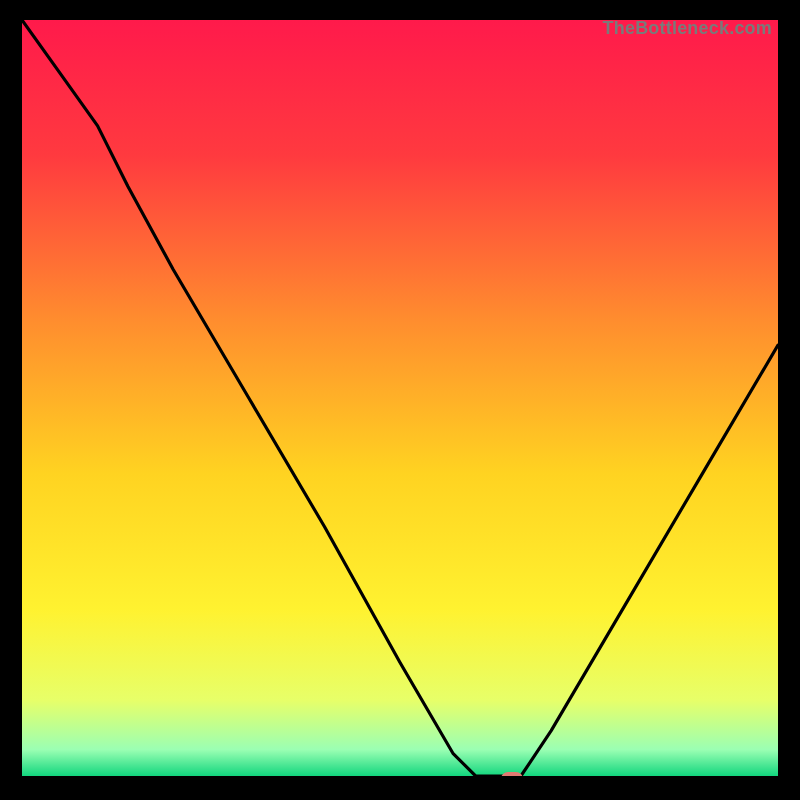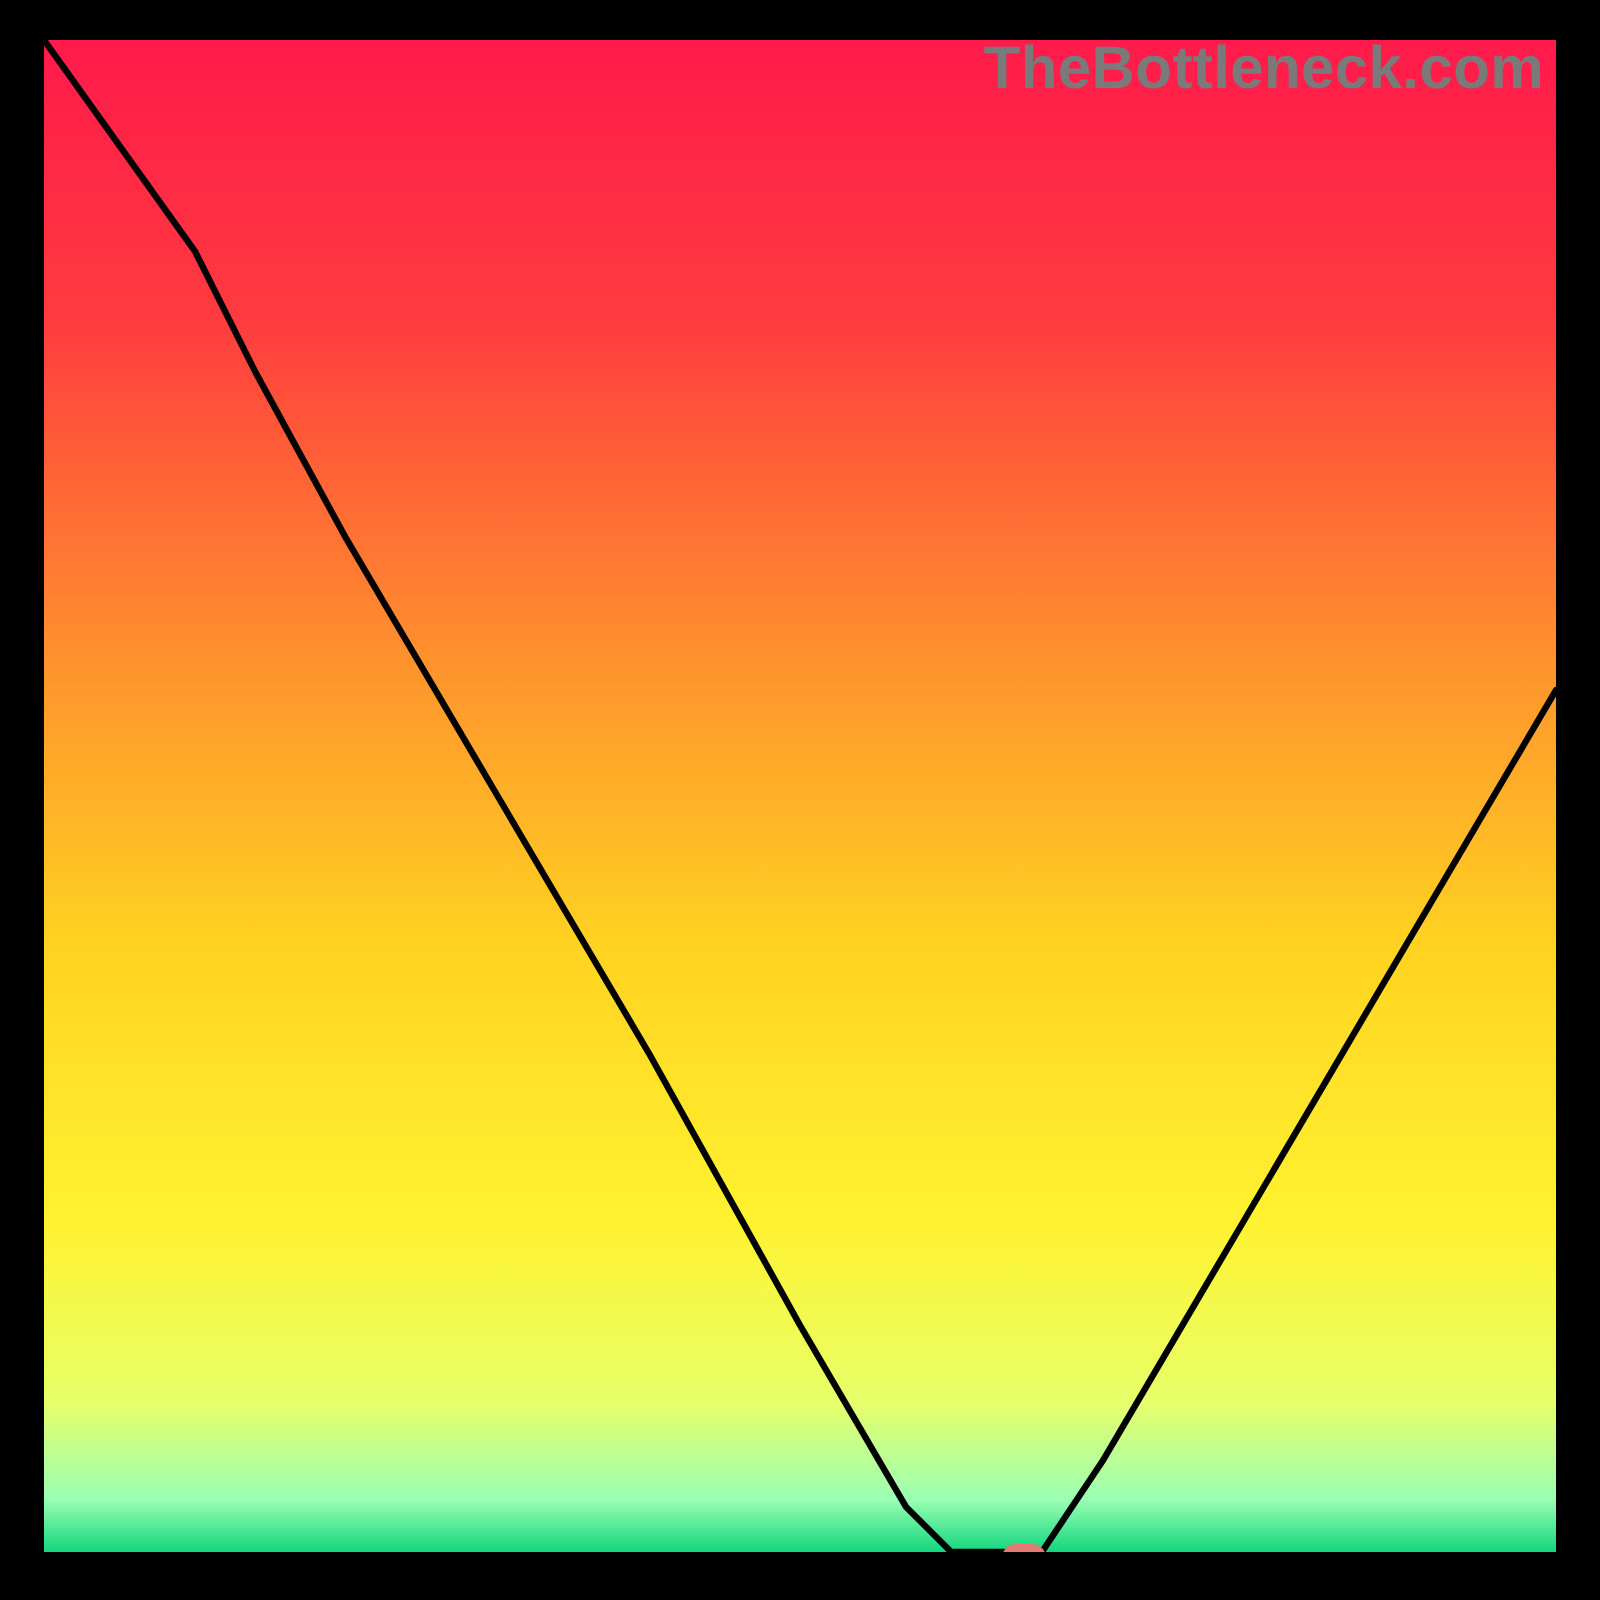--- a/index.html
+++ b/index.html
@@ -27,21 +27,21 @@
   .overlay-line {
     position: absolute;
     left: 0; top: 0; width: 100%; height: 100%;
     pointer-events: none;
   }
   .watermark {
     position: absolute;
     top: -2px;
     right: 6px;
     font-family: Arial, Helvetica, sans-serif;
-    font-size: 30px;
+    font-size: 18px;
     font-weight: 600;
     color: #7a7a7a;
     letter-spacing: 0.2px;
   }
   .marker {
     position: absolute;
     width: 22px;
     height: 14px;
     background: #e17a72;
     border-radius: 7px;

